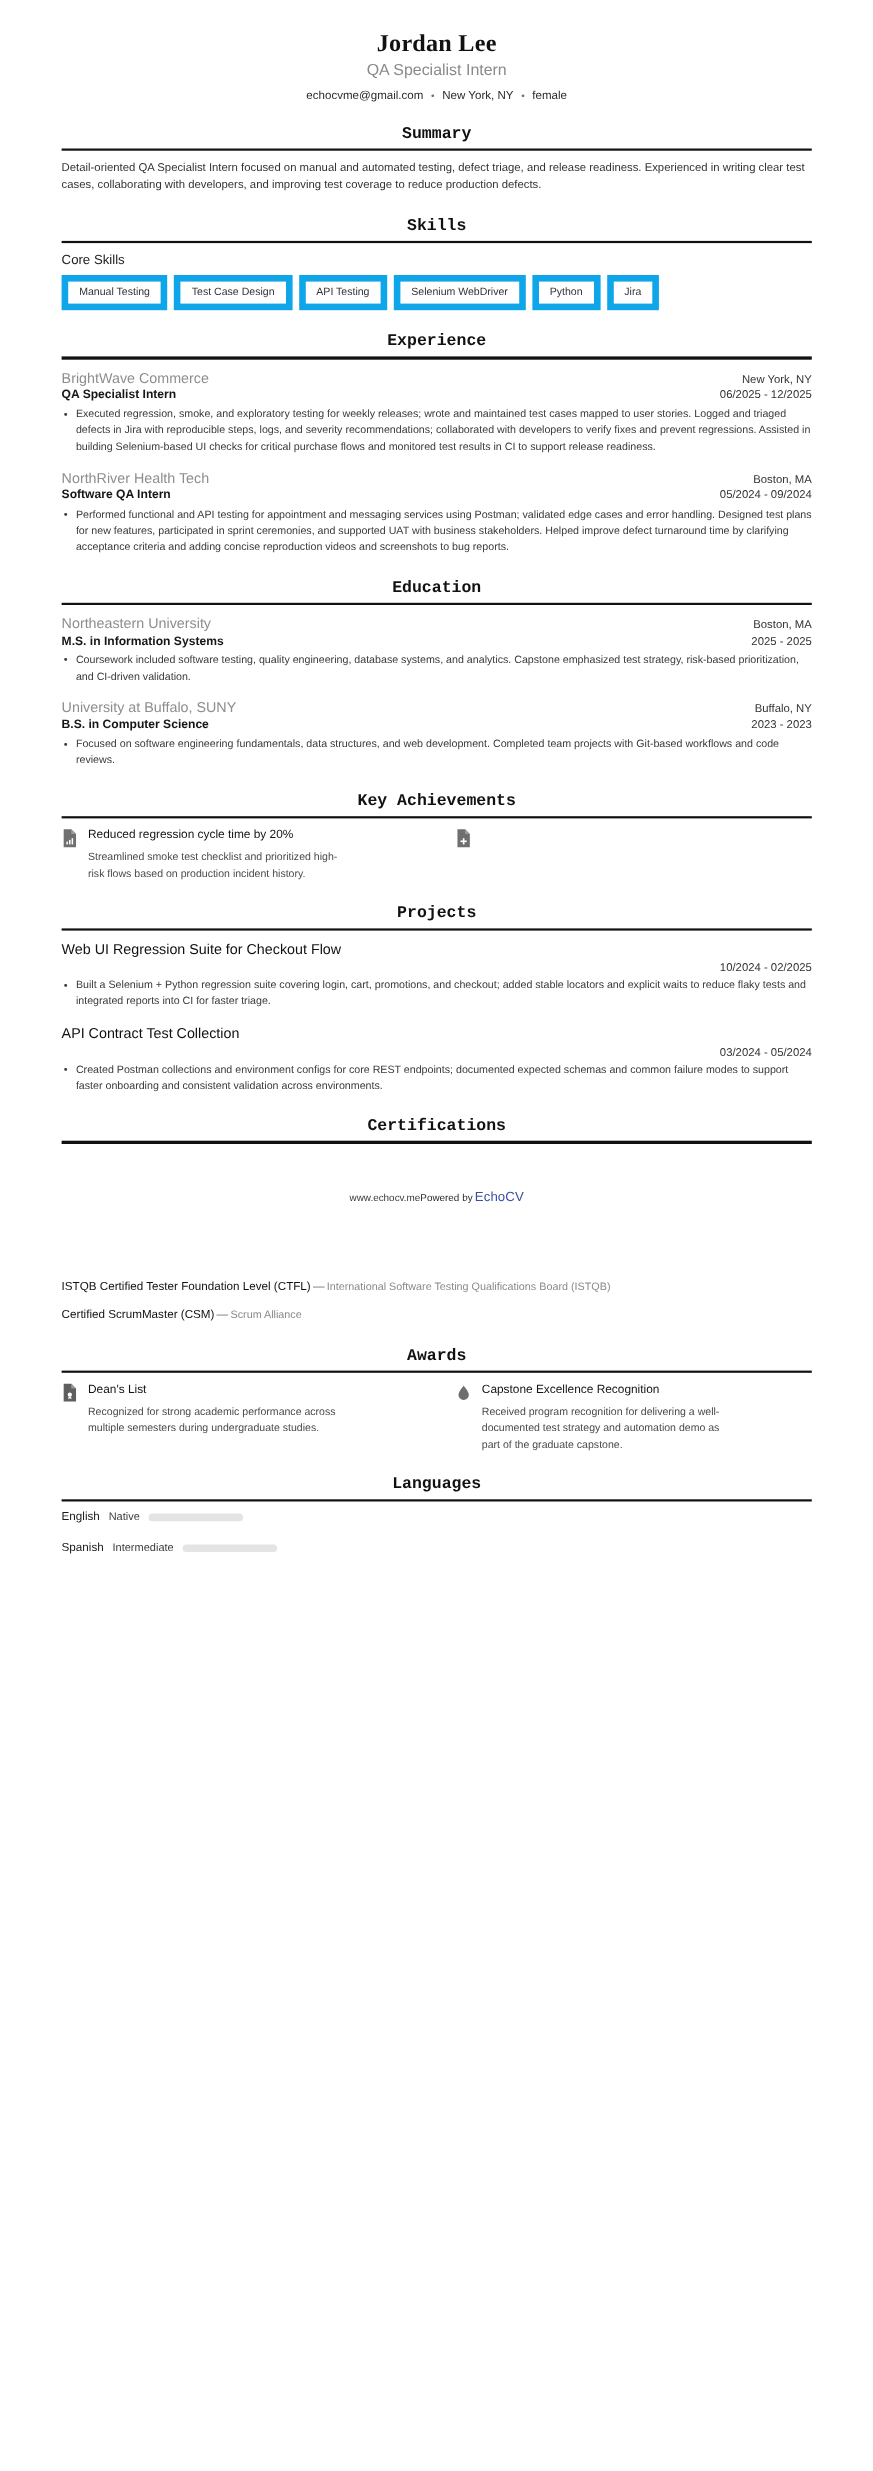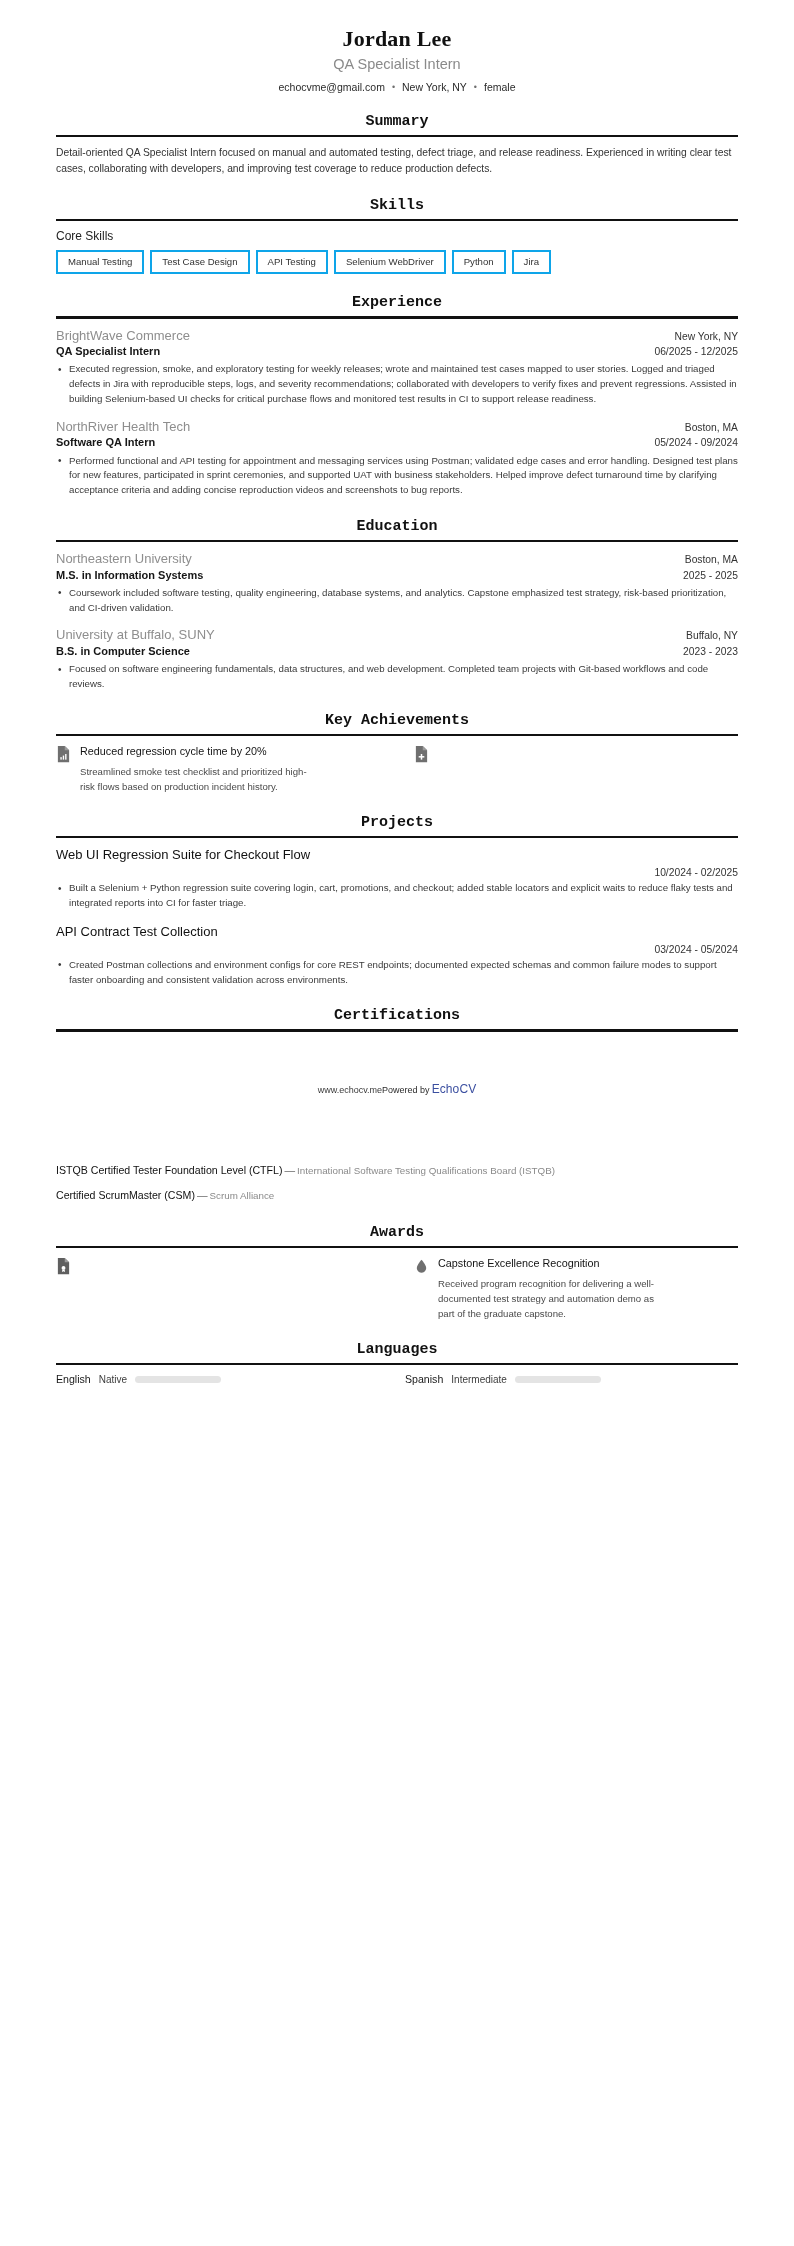--- a/index.html
+++ b/index.html
@@ -82,21 +82,21 @@
   }
 
   
   .skills-group-label {
     font-size: 12px;
     color: #222222;
     margin-bottom: 7px;
   }
   .chips { display: flex; flex-wrap: wrap; gap: 6px; }
   .chip {
-    border: 2px solid #0ea5e9;
+    border: 6px solid #0ea5e9;
     padding: 4px 10px;
     font-size: 9.6px;
     color: #333333;
     line-height: 1.25;
     background: #ffffff;
   }
 
   
   .entry { margin-bottom: 11px; }
   .entry:last-child { margin-bottom: 0; }
@@ -201,21 +201,21 @@
     margin-bottom: 9px;
   }
   .cert-row:last-child { margin-bottom: 0; }
   .cert-name { color: #111111; }
   .cert-dash { color: #6a6a6a; padding: 0 2px; }
   .cert-issuer { color: #8a8a8a; font-size: 9.8px; }
 
   
   .languages {
     display: grid;
-    grid-template-columns: 1fr 1fr;
+    grid-template-columns: 1fr;
     column-gap: 34px;
     row-gap: 10px;
     gap: 16px;
   }
   .lang { display: flex; align-items: center; gap: 8px; }
   .lang-name { font-size: 10.6px; color: #1a1a1a; }
   .lang-level { font-size: 10px; color: #3d3d3d; }
   .lang-bar {
     flex: 0 0 auto;
     width: 86px;
@@ -440,20 +440,24 @@
 
       <div class="card">
         <span class="card-icon">
           <svg viewBox="0 0 24 28" xmlns="http://www.w3.org/2000/svg">
             <path d="M3 1h11l7 7v19H3z" fill="#5f5f5f"></path>
             <path d="M14 1l7 7h-7z" fill="#9b9b9b"></path>
             <circle cx="12" cy="17" r="3.1" fill="#ffffff"></circle>
             <path d="M10.2 19.6l-0.6 4 2.4-1.4 2.4 1.4-0.6-4z" fill="#ffffff"></path>
           </svg>
         </span>
+        <div class="card-body">
+          <div class="card-title">Dean's List</div>
+          <div class="card-desc">Recognized for strong academic performance across multiple semesters during undergraduate studies.</div>
+        </div>
       </div>
 
       <div class="card">
         <span class="card-icon">
           <svg viewBox="0 0 24 28" xmlns="http://www.w3.org/2000/svg">
             <path d="M12 4C12 4 4.5 12.2 4.5 17.3C4.5 21.6 7.9 24.6 12 24.6C16.1 24.6 19.5 21.6 19.5 17.3C19.5 12.2 12 4 12 4Z" fill="#6f6f6f"></path>
           </svg>
         </span>
         <div class="card-body">
           <div class="card-title">Capstone Excellence Recognition</div>

